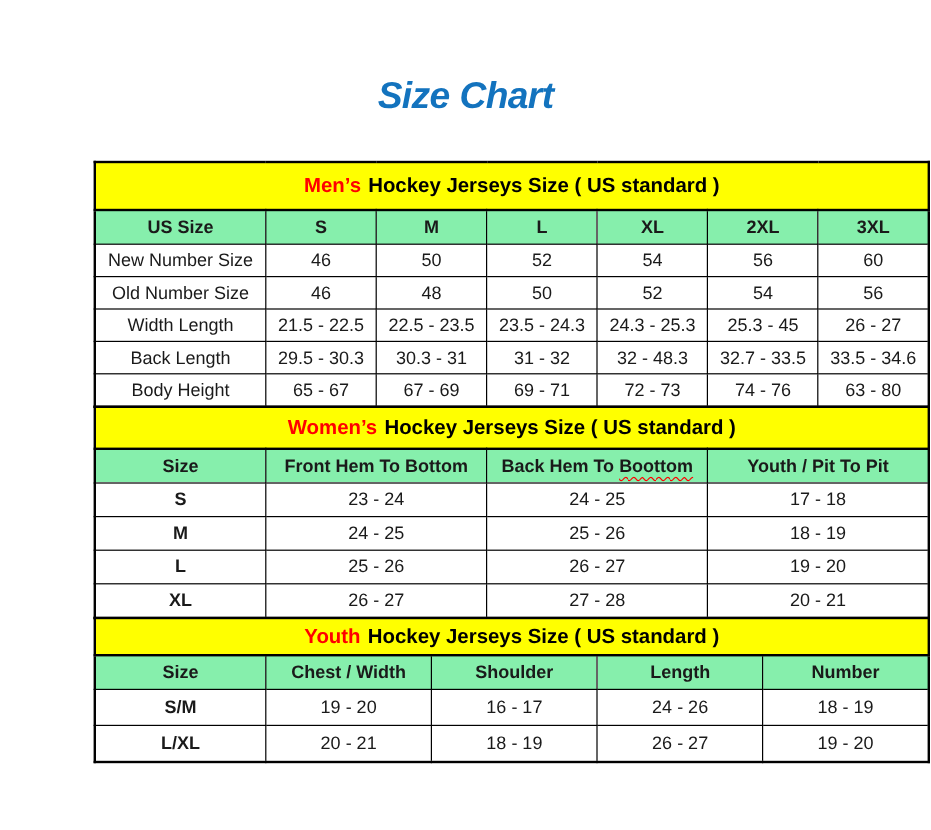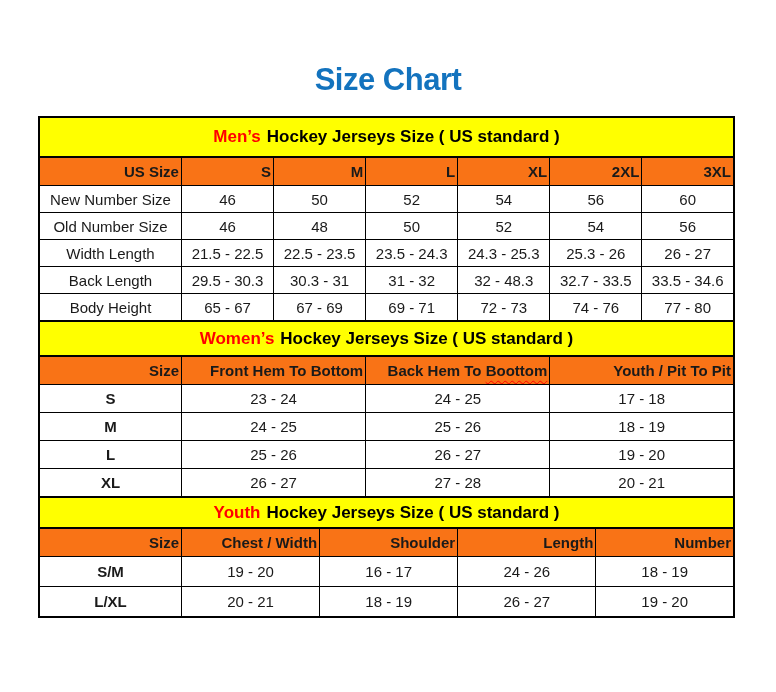--- a/index.html
+++ b/index.html
@@ -6,37 +6,39 @@
   .page {
     width: 776px; height: 692px;
     background: #ffffff;
     font-family: "Liberation Sans", sans-serif;
     color: #1a1a1a;
     box-sizing: border-box;
     overflow: hidden;
   }
   .title-wrap {
     width: 700px; margin: 0 0 0 38px;
-    padding-top: 62px; padding-bottom: 18px;
+    padding-top: 62px; padding-bottom: 36px;
     text-align: center;
+    font-style: italic;
   }
   h1.page-title {
     margin: 0;
     font-size: 31px;
     font-weight: bold;
     letter-spacing: -0.5px;
     color: var(--accent-blue, #1373be);
   }
   .tables-wrap { width: 697px; margin-left: 38px; }
 
   table.size-table {
     border-collapse: collapse;
     table-layout: fixed;
     width: 100%;
     border: 2px solid #000;
+    margin-left: 40px;
   }
   table.size-table + table.size-table { margin-top: -2px; border-radius: 19px; }
 
   col.label-col { width: 20.5%; }
 
   th, td {
     border: 1px solid #000;
     text-align: center;
     vertical-align: middle;
     padding: 2px 2px;
@@ -56,22 +58,21 @@
   .t-youth th.band { height: 25px; text-align: center; }
   th.band .band-highlight {
     color: var(--highlight-red, #ff0000);
     margin-right: 6px;
   }
 
   th.colhead {
     font-size: 15px;
     font-weight: bold;
     height: 23px;
-    background: #f97316;
-    text-align: right;
+    background: #86efac;
   }
   td {
     font-size: 15px;
     font-weight: normal;
     height: 22px;
     background: #ffffff;
   }
   .t-womens td { height: 23px; }
   .t-youth td { height: 25px; }
   .t-womens td.row-label, .t-youth td.row-label { font-weight: bold; }
@@ -137,40 +138,40 @@
             <td class="cell">52</td>
             <td class="cell">54</td>
             <td class="cell">56</td>
           </tr>
           <tr>
             <td class="row-label">Width Length</td>
             <td class="cell">21.5 - 22.5</td>
             <td class="cell">22.5 - 23.5</td>
             <td class="cell">23.5 - 24.3</td>
             <td class="cell">24.3 - 25.3</td>
-            <td class="cell">25.3 - 26</td>
+            <td class="cell">25.3 - 45</td>
             <td class="cell">26 - 27</td>
           </tr>
           <tr>
             <td class="row-label">Back Length</td>
             <td class="cell">29.5 - 30.3</td>
             <td class="cell">30.3 - 31</td>
             <td class="cell">31 - 32</td>
             <td class="cell">32 - 48.3</td>
             <td class="cell">32.7 - 33.5</td>
             <td class="cell">33.5 - 34.6</td>
           </tr>
           <tr>
             <td class="row-label">Body Height</td>
             <td class="cell">65 - 67</td>
             <td class="cell">67 - 69</td>
             <td class="cell">69 - 71</td>
             <td class="cell">72 - 73</td>
             <td class="cell">74 - 76</td>
-            <td class="cell">77 - 80</td>
+            <td class="cell">63 - 80</td>
           </tr>
         </tbody>
     </table>
 
     <table class="size-table t-womens">
         <colgroup>
           <col class="label-col">
           <col>
           <col>
           <col>

